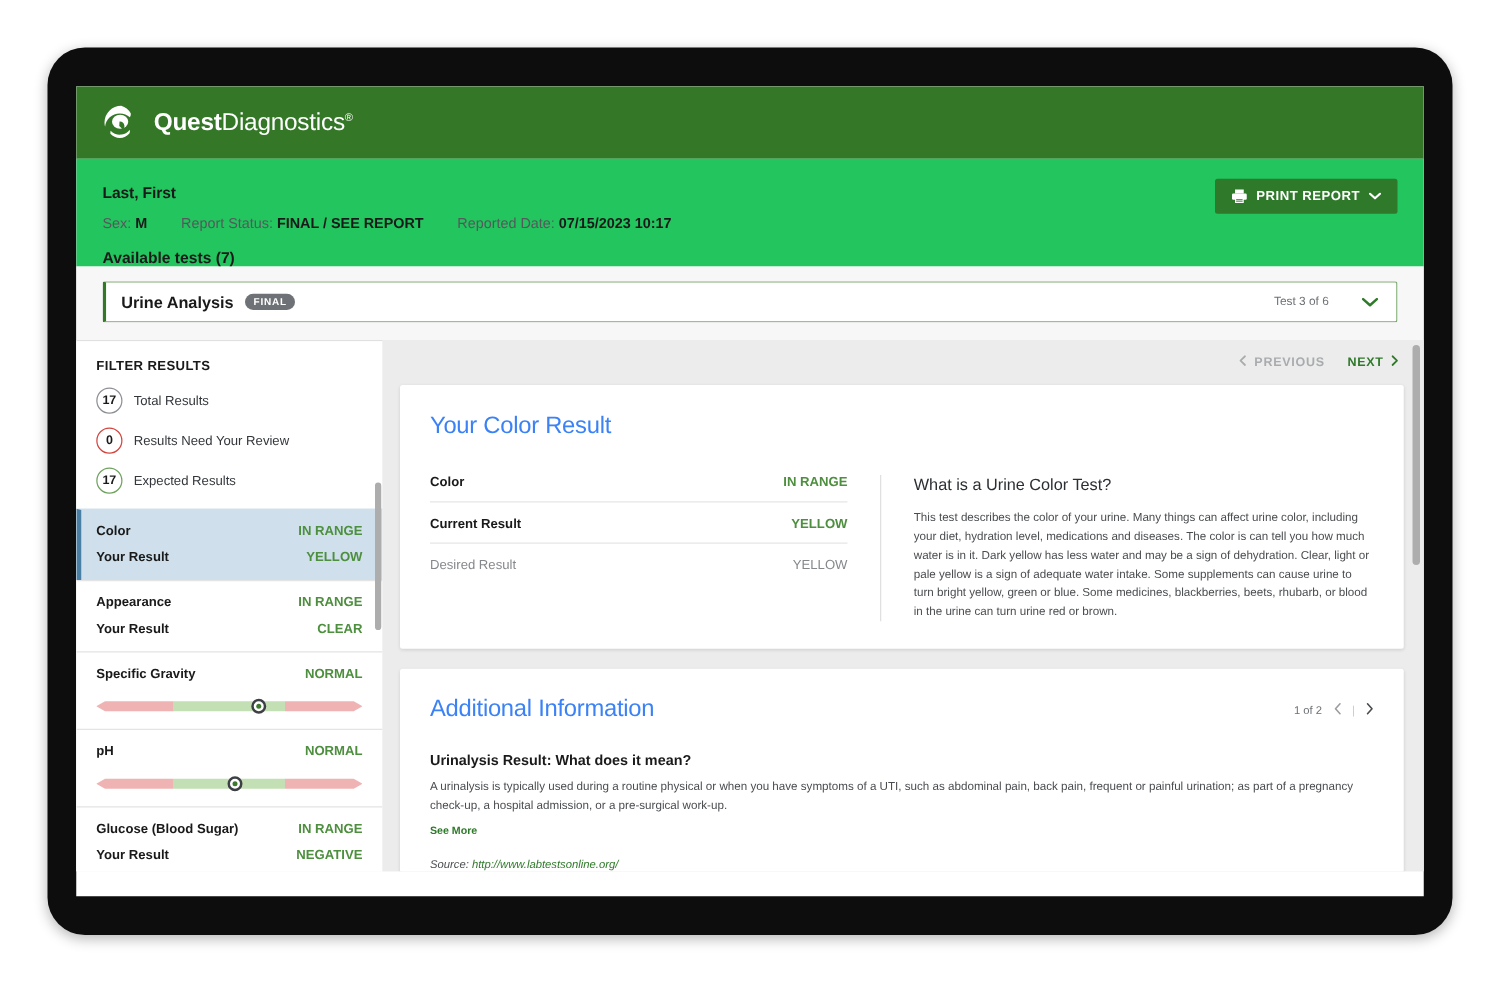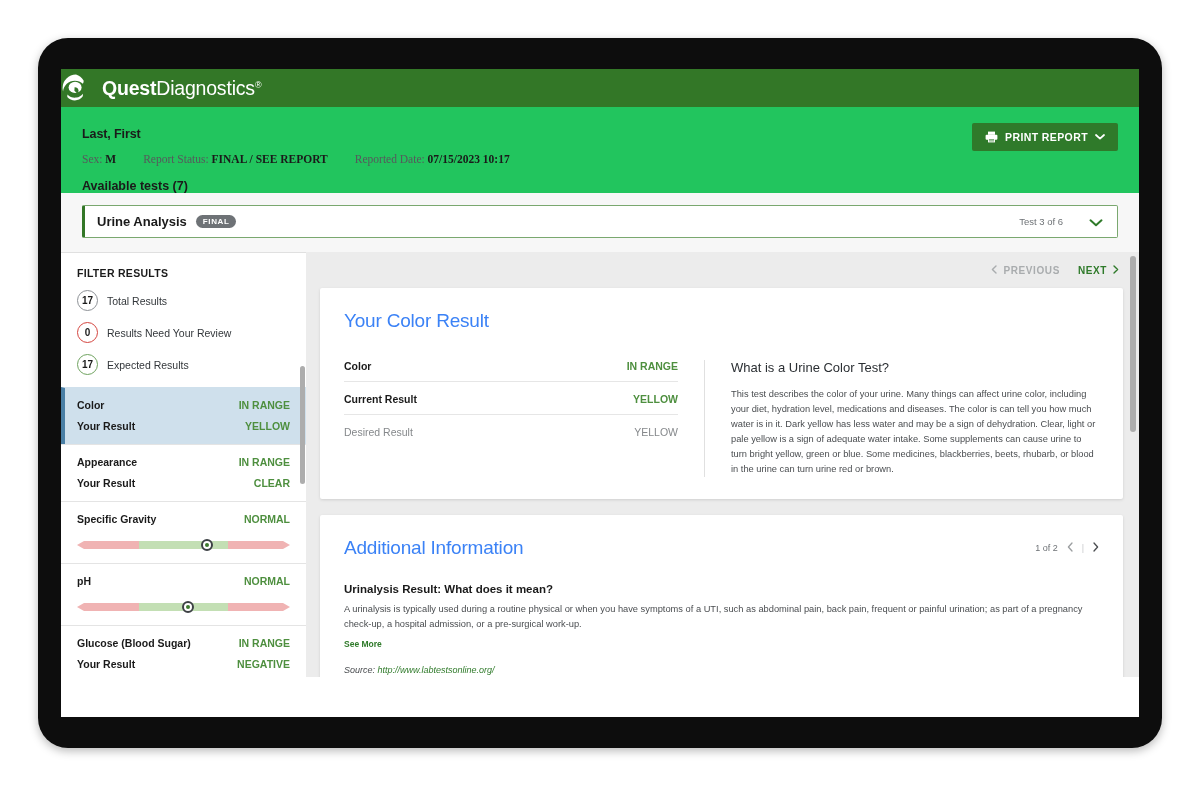--- a/index.html
+++ b/index.html
@@ -22,24 +22,25 @@
   #screen {
     position: absolute;
     left: 23px; top: 31px;
     width: 1078px; height: 648px;
     background: #ffffff;
     overflow: hidden;
   }
 
   
   #brand-header {
-    height: 38px;
+    height: 58px;
     background: #337727;
     display: flex;
     align-items: center;
+    padding-left: 21px;
   }
   #brand-logo-mark { width: 30px; height: 30px; flex: 0 0 30px; }
   #brand-wordmark {
     margin-left: 11px;
     color: #ffffff;
     font-size: 19.5px;
     letter-spacing: -0.2px;
     white-space: nowrap;
   }
   #brand-wordmark .bold { font-weight: 700; }
@@ -52,21 +53,21 @@
     padding: 20px 21px 0 21px;
     position: relative;
   }
   #patient-name {
     font-size: 12.5px; font-weight: 700; color: #1a1a1a;
     letter-spacing: -0.1px;
   }
   #patient-meta {
     margin-top: 12px;
     font-size: 11.5px; color: #56595c;
-    display: flex; align-items: center; font-family: Liberation Serif, serif;
+    display: flex; align-items: center;
   }
   #patient-meta .seg { margin-right: 27px; white-space: nowrap; }
   #patient-meta .seg:last-child { margin-right: 0; }
   #patient-meta b { color: #1a1a1a; font-weight: 700; }
   #available-tests {
     margin-top: 14px;
     font-size: 12.5px; font-weight: 700; color: #1a1a1a;
   }
 
   #print-report-button {

